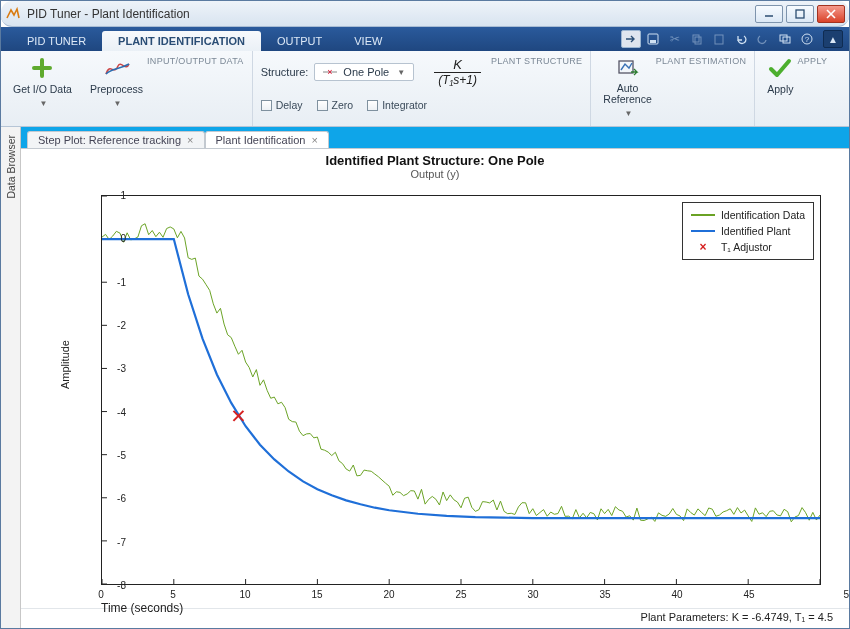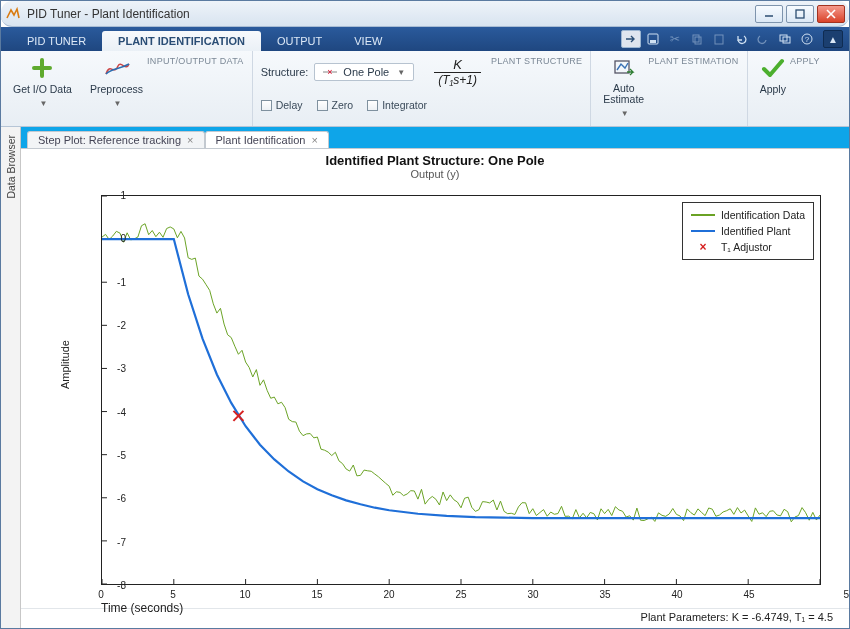--- a/index.html
+++ b/index.html
@@ -243,21 +243,21 @@
       <div class="tool-group-body">
         <div class="big-btn">
           <span class="icon">
               <svg width="22" height="20">
                 <rect x="2" y="3" width="14" height="12" fill="none" stroke="#556" stroke-width="1.3"></rect>
                 <path d="M4 12 L8 6 L12 10 L15 5" stroke="#3a72b5" stroke-width="1.4" fill="none"></path>
                 <path d="M14 14l6 0 -3 -3 3 3 -3 3" stroke="#2e7d32" stroke-width="1.3" fill="none"></path>
               </svg>
             </span>
           <span style="white-space:pre; text-align:center; line-height:11px;">Auto
-Estimate</span>
+Reference</span>
           <span class="caret">▼</span>
         </div>
       </div>
       <div class="tool-group-label">PLANT ESTIMATION</div>
     </div>
 
     <div class="tool-group" style="border-right:none">
       <div class="tool-group-body">
         <div class="big-btn">
           <span class="icon">

